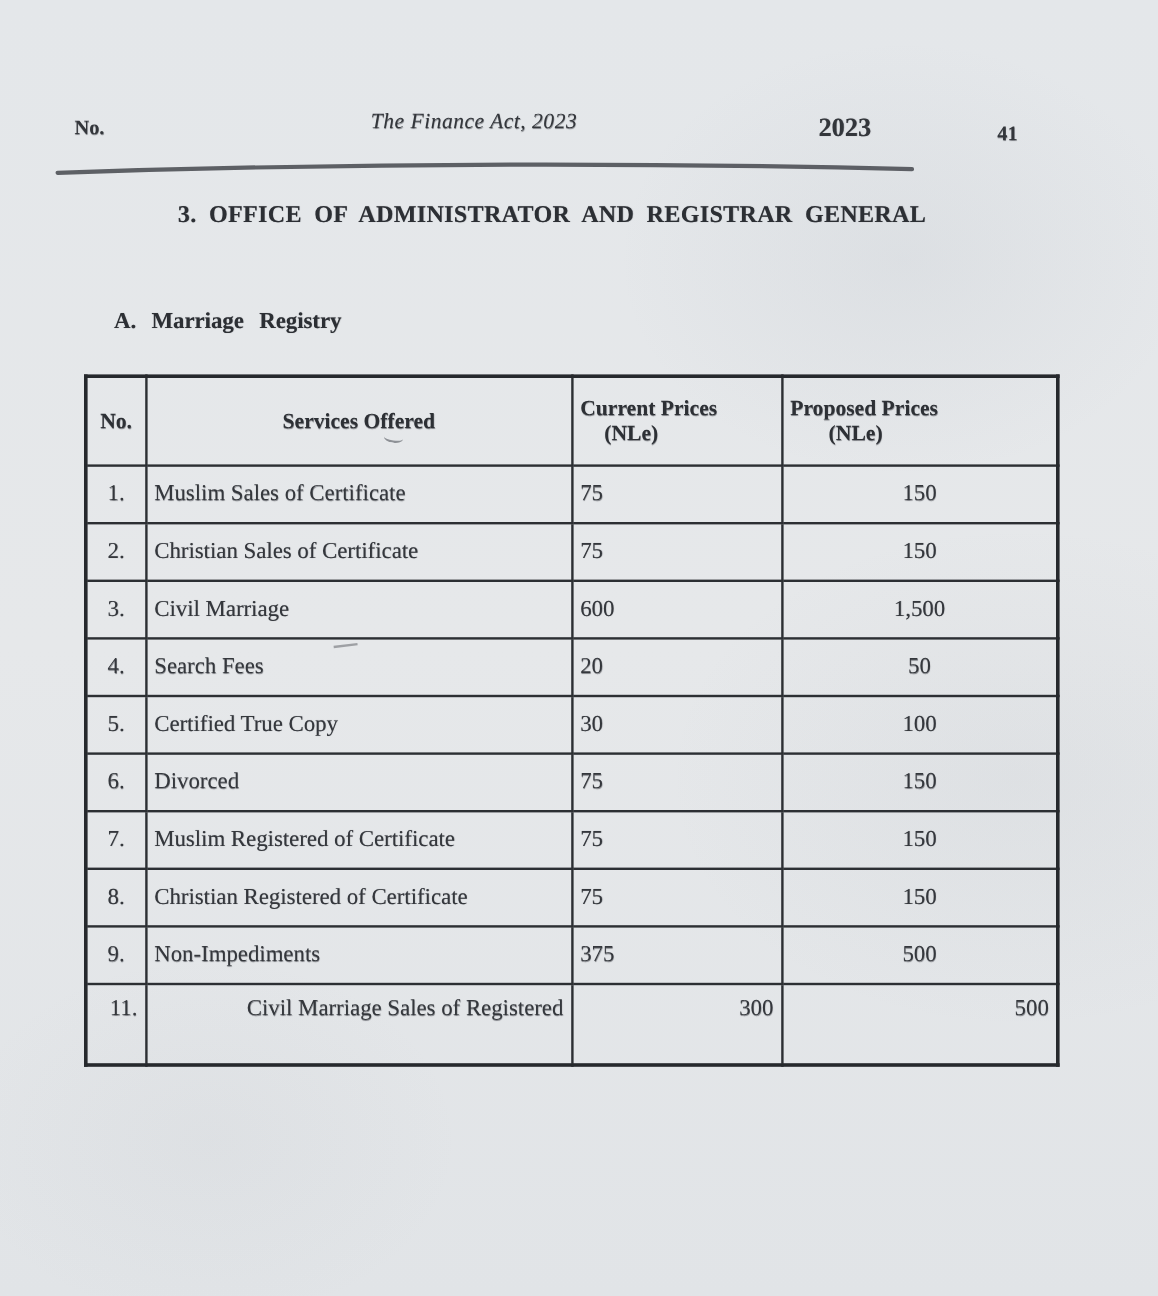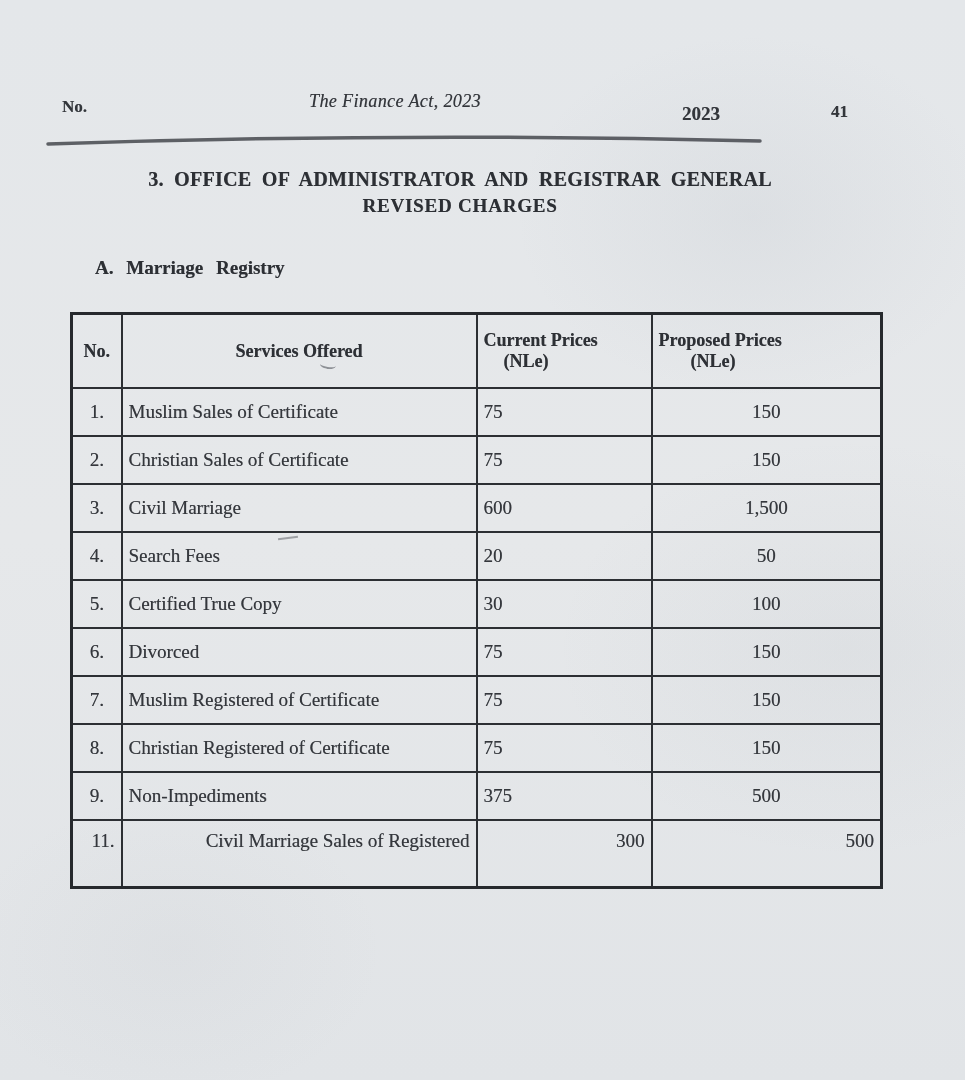--- a/index.html
+++ b/index.html
@@ -15,21 +15,21 @@
       radial-gradient(300px 220px at 18% 88%, rgba(145,150,158,0.06), rgba(145,150,158,0) 70%),
       linear-gradient(180deg,#e4e7ea 0%, #e6e8ea 50%, #e1e4e7 100%);
     color:#33363b;
   }
   .scan-text{ text-shadow:0.3px 0.3px 0.6px rgba(48,50,56,0.55); }
 
   
   .hdr-no{position:absolute;left:62px;top:97px;font-size:17px;font-weight:bold;}
   .hdr-title{position:absolute;left:230px;top:91px;width:330px;text-align:center;
              font-size:18px;font-style:italic;letter-spacing:0.4px;}
-  .hdr-year{position:absolute;left:682px;top:103px;font-size:19px;font-weight:bold;}
+  .hdr-year{position:absolute;left:682px;top:93px;font-size:22px;font-weight:bold;}
   .hdr-page{position:absolute;left:831px;top:102px;font-size:17px;font-weight:bold;}
   .hdr-rule{position:absolute;left:42px;top:129px;}
 
   
   .sec-head{position:absolute;left:55px;top:168px;width:810px;text-align:center;
             font-weight:bold;color:#2c2f34;}
   .sec-head .l1{font-size:20px;letter-spacing:0.3px;word-spacing:5px;}
   .sec-head .l2{font-size:19px;letter-spacing:0.8px;margin-top:4px;}
   .subsec{position:absolute;left:95px;top:257px;font-size:19px;font-weight:bold;
           word-spacing:8px;color:#2c2f34;}
@@ -74,21 +74,20 @@
   <div class="hdr-title scan-text">The Finance Act, 2023</div>
   <div class="hdr-year scan-text">2023</div>
   <div class="hdr-page scan-text">41</div>
 
   <svg class="hdr-rule" width="725" height="22" viewBox="0 0 725 22">
     <path d="M6,15 Q362,3 718,12" fill="none" stroke="#45484d" stroke-width="3.5" stroke-linecap="round" opacity="0.85"></path>
   </svg>
 
   <div class="sec-head scan-text">
     <div class="l1">3. OFFICE OF ADMINISTRATOR AND REGISTRAR GENERAL</div>
-    <div class="l2">REVISED CHARGES</div>
   </div>
 
   <div class="subsec scan-text">A.  Marriage Registry</div>
 
   <table class="charges scan-text">
     <colgroup>
       <col style="width:50px">
         <col style="width:355px">
       <col style="width:175px">
         <col style="width:230px">

